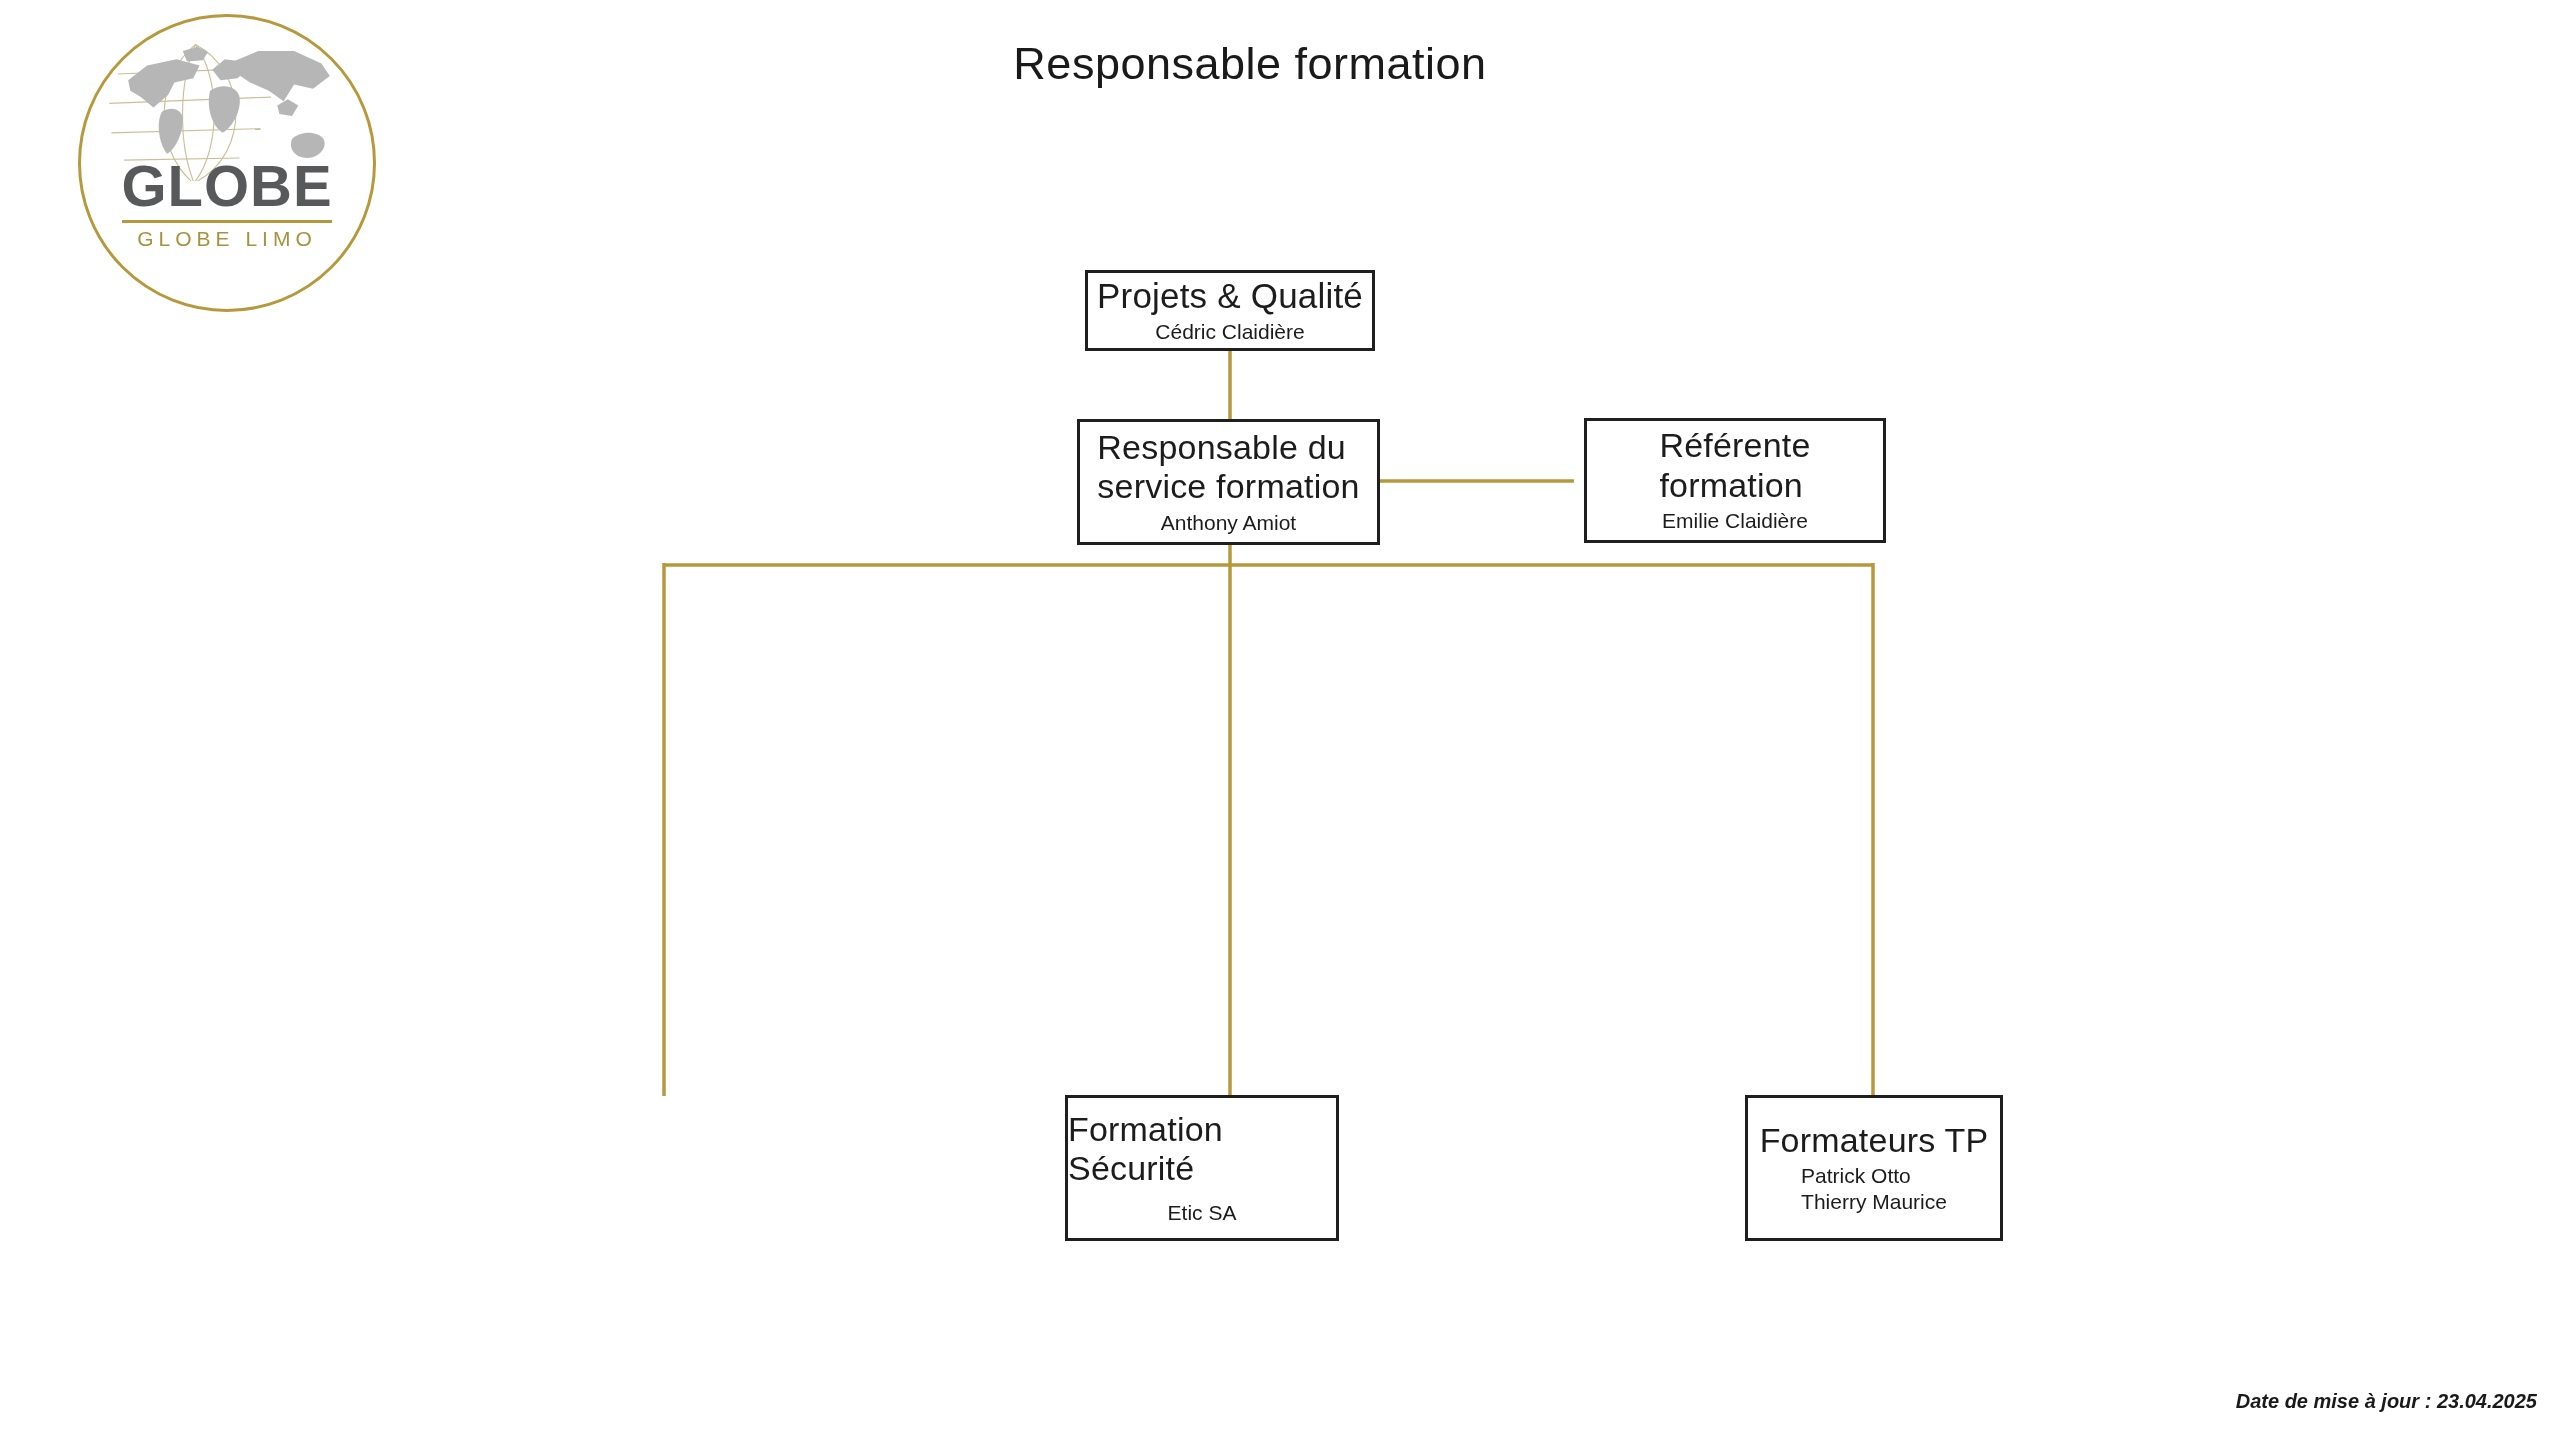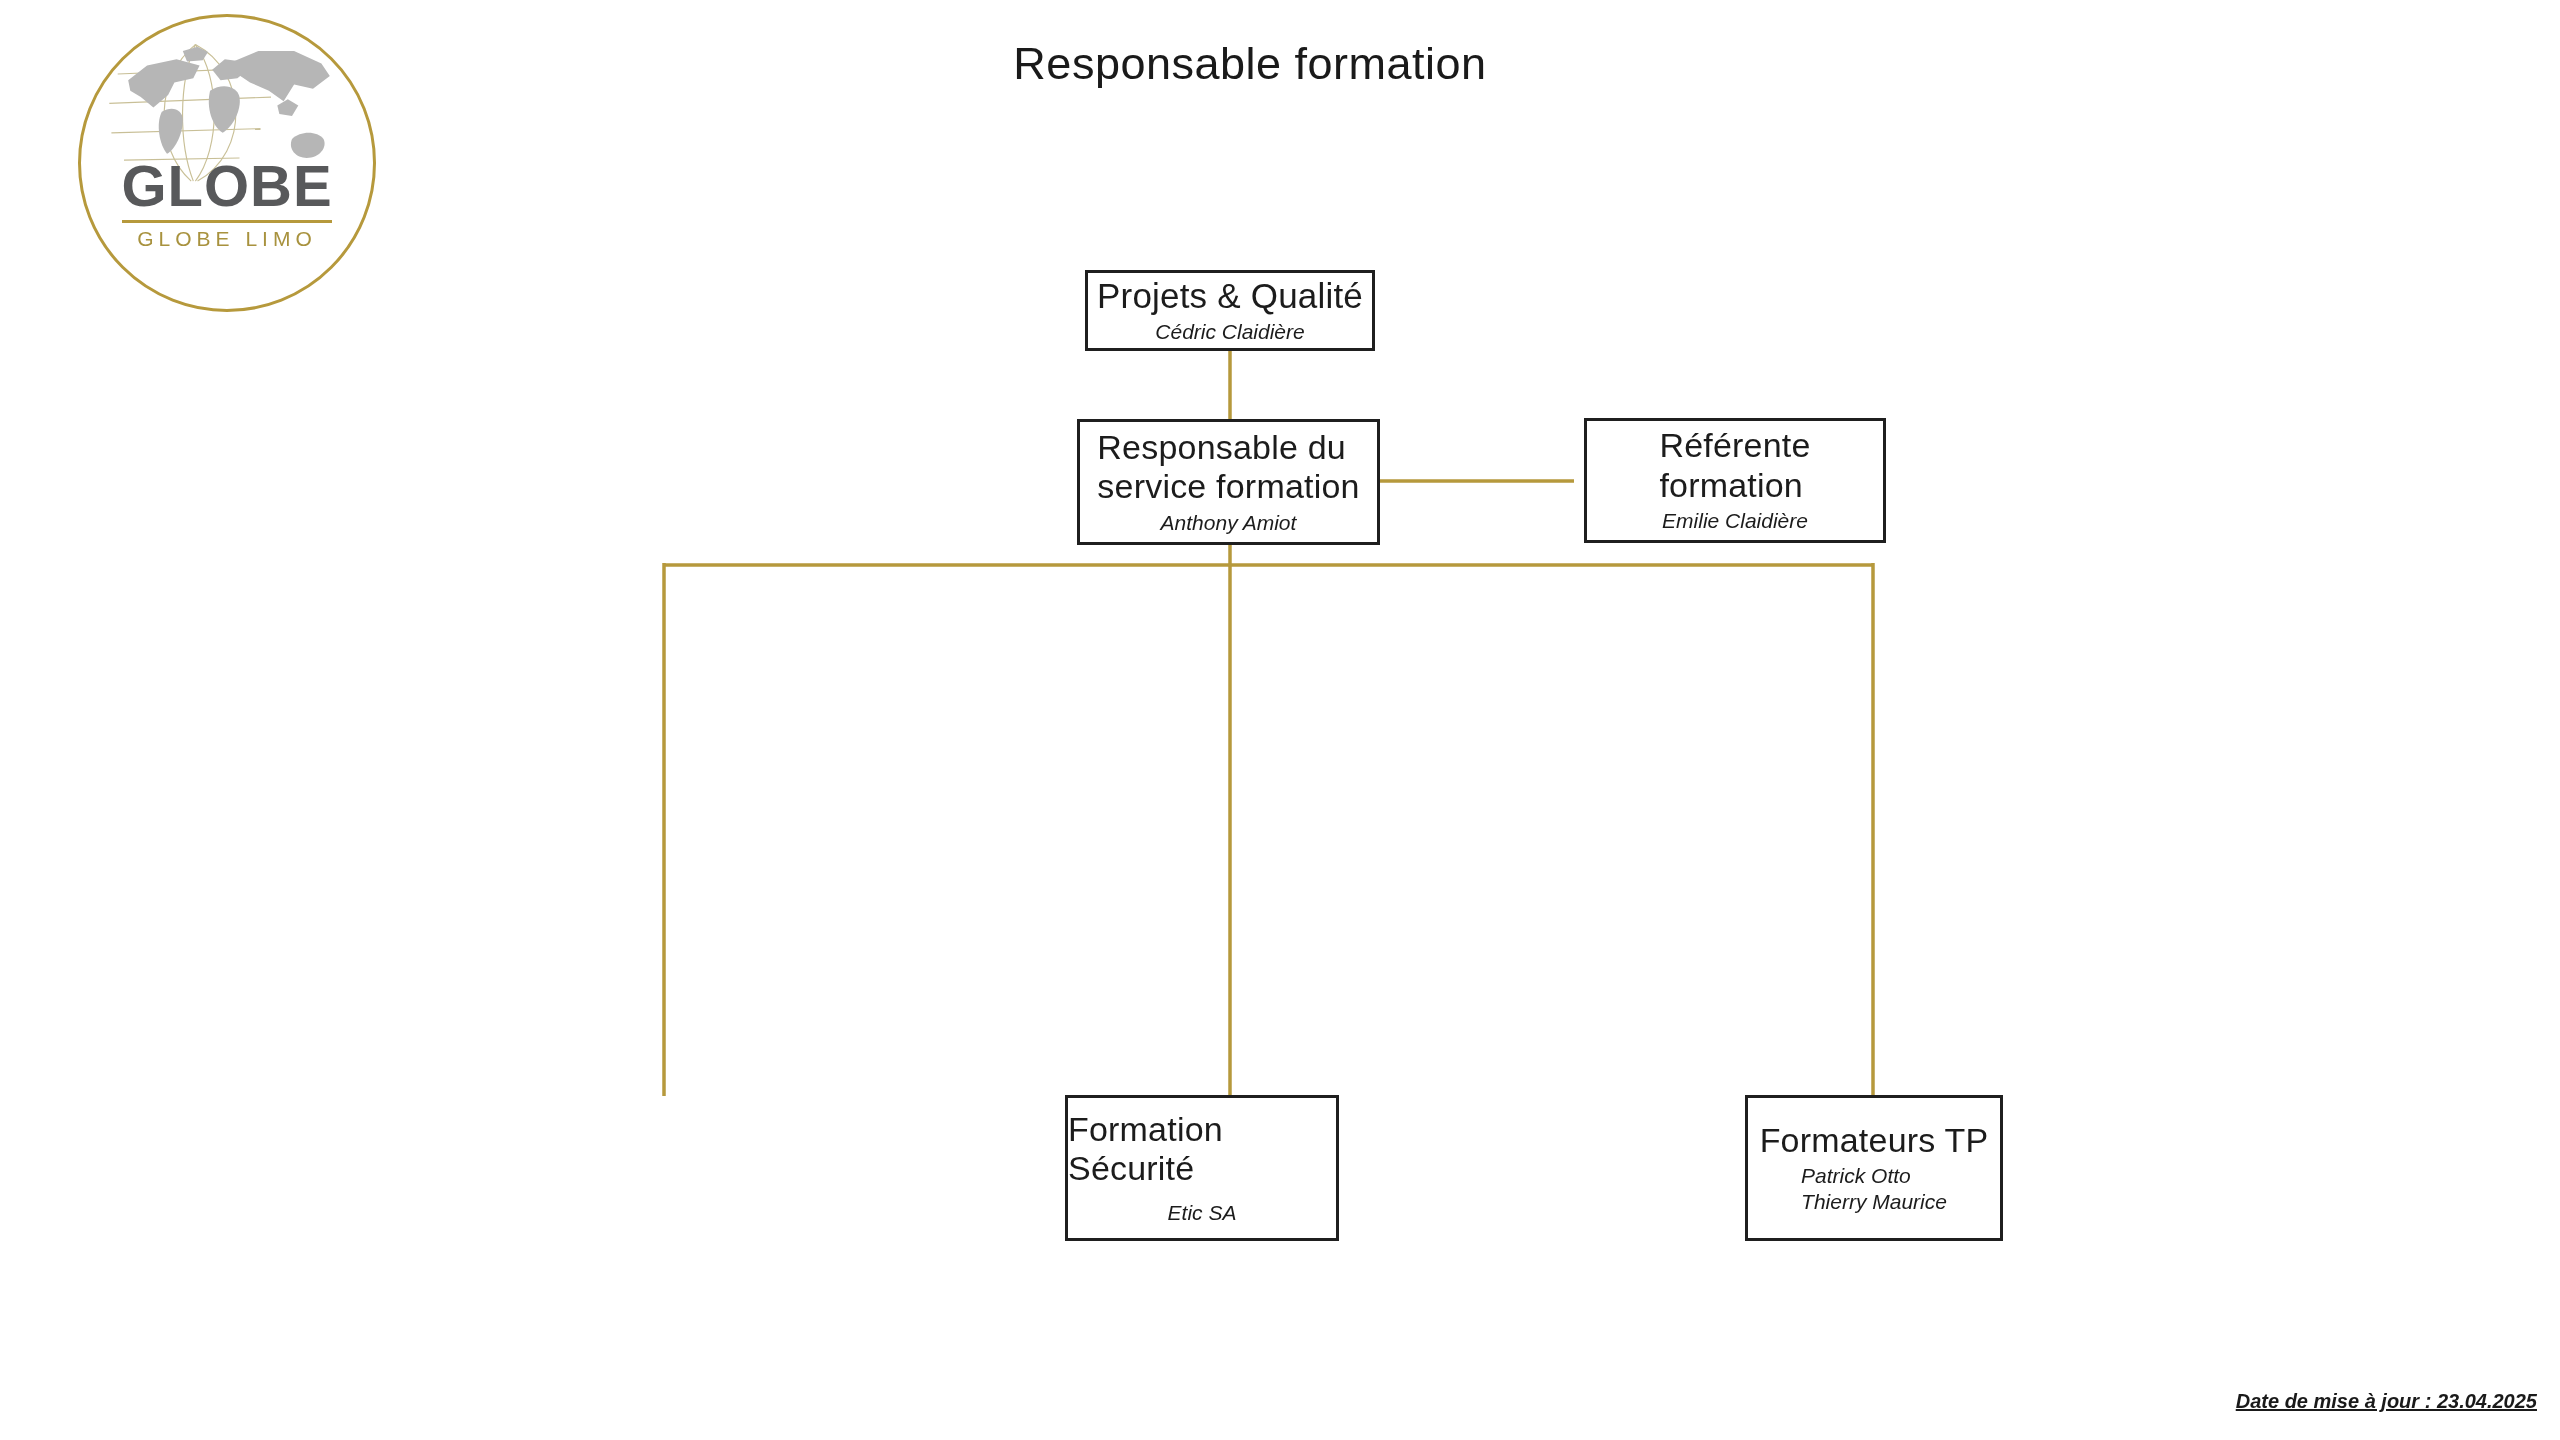--- a/index.html
+++ b/index.html
@@ -104,21 +104,20 @@
   .node-title {
     font-size: 34px;
     font-weight: 400;
     line-height: 1.16;
     letter-spacing: 0.2px;
   }
   .node-names { margin-top: 3px; }
   .node-name {
     font-size: 21px;
     line-height: 1.25;
-    font-style: italic;
     color: #1c1c1c;
   }
   .node-name.upright { font-style: normal; }
 
   #node-projets      { left: 1085px; top: 270px;  width: 290px; height: 81px;  }
   #node-responsable  { left: 1077px; top: 419px;  width: 303px; height: 126px; }
   #node-referente    { left: 1572px; top: 418px;  width: 302px; height: 125px; margin-left: 12px; }
   #node-limo         { left: 535px;  top: 1094px; width: 258px; height: 145px; }
   #node-securite     { left: 1065px; top: 1095px; width: 274px; height: 146px; gap: 8px; }
   #node-tp           { left: 1745px; top: 1095px; width: 258px; height: 146px; }
@@ -127,21 +126,20 @@
 
   
   .update-note {
     position: absolute;
     right: 23px;
     top: 1390px;
     font-size: 20px;
     font-weight: 700;
     font-style: italic;
     color: #1a1a1a;
-    text-decoration: underline;
   }
 </style>
 </head>
 <body>
 
 <div id="slide">
 
   <div class="logo">
     <svg class="logo-map" viewBox="0 0 240 140" aria-hidden="true">
       <g stroke="#c3b98c" stroke-width="1.1" fill="none" opacity="0.9">

